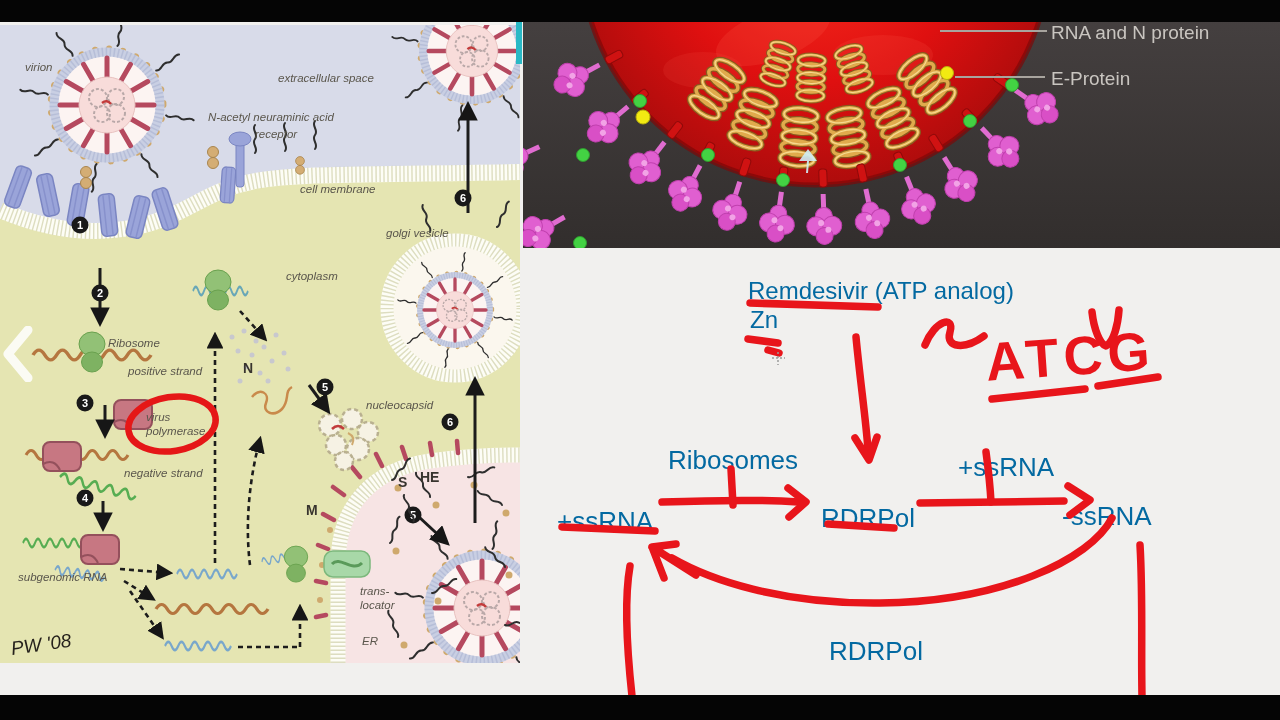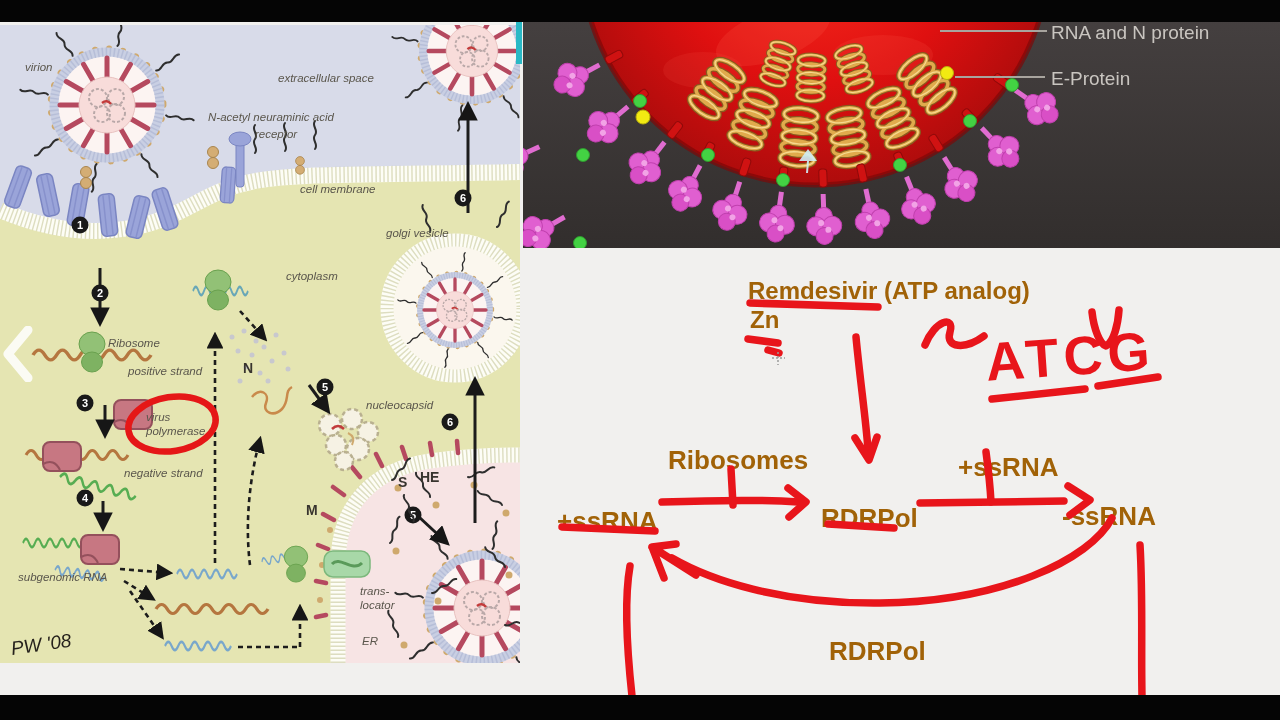--- a/index.html
+++ b/index.html
@@ -6,21 +6,21 @@
   #stage{position:relative;width:1280px;height:720px;overflow:hidden;background:#f1f0ee;
          font-family:"Liberation Sans",sans-serif;}
   .bar{position:absolute;left:0;width:1280px;background:#050505;z-index:9;}
   #bar-top{top:0;height:22px;}
   #bar-bottom{top:695px;height:25px;}
   #teal-accent{position:absolute;left:516px;top:22px;width:6px;height:42px;background:#2ab8c5;z-index:10;}
   #diagram-wrap{position:absolute;left:0;top:25px;width:520px;height:638px;z-index:1;}
   #virus-wrap{position:absolute;left:523px;top:15px;width:878px;height:233px;z-index:1;}
   #board-overlay{position:absolute;left:0;top:0;width:1280px;height:720px;z-index:3;pointer-events:none;}
   #prev-arrow{position:absolute;left:2px;top:326px;width:34px;height:56px;z-index:5;cursor:pointer;}
-  .wb-text{position:absolute;z-index:2;color:#a16207;font-weight:bold;white-space:nowrap;}
+  .wb-text{position:absolute;z-index:2;color:#0369a1;font-weight:normal;white-space:nowrap;}
   .f24{font-size:24px;} .f26{font-size:26px;margin-top:16px;}
   svg text{font-family:"Liberation Sans",sans-serif;}
   .dlabel{font-style:italic;fill:#5a564c;font-size:11.5px;}
   .dbold{font-weight:bold;fill:#38342e;font-size:14px;font-style:normal;}
   .badge-num{fill:#ffffff;font-size:11px;font-weight:bold;text-anchor:middle;}
   .vlabel{fill:#c9c5c0;font-size:19px;}
 </style>
 </head>
 <body>
 

